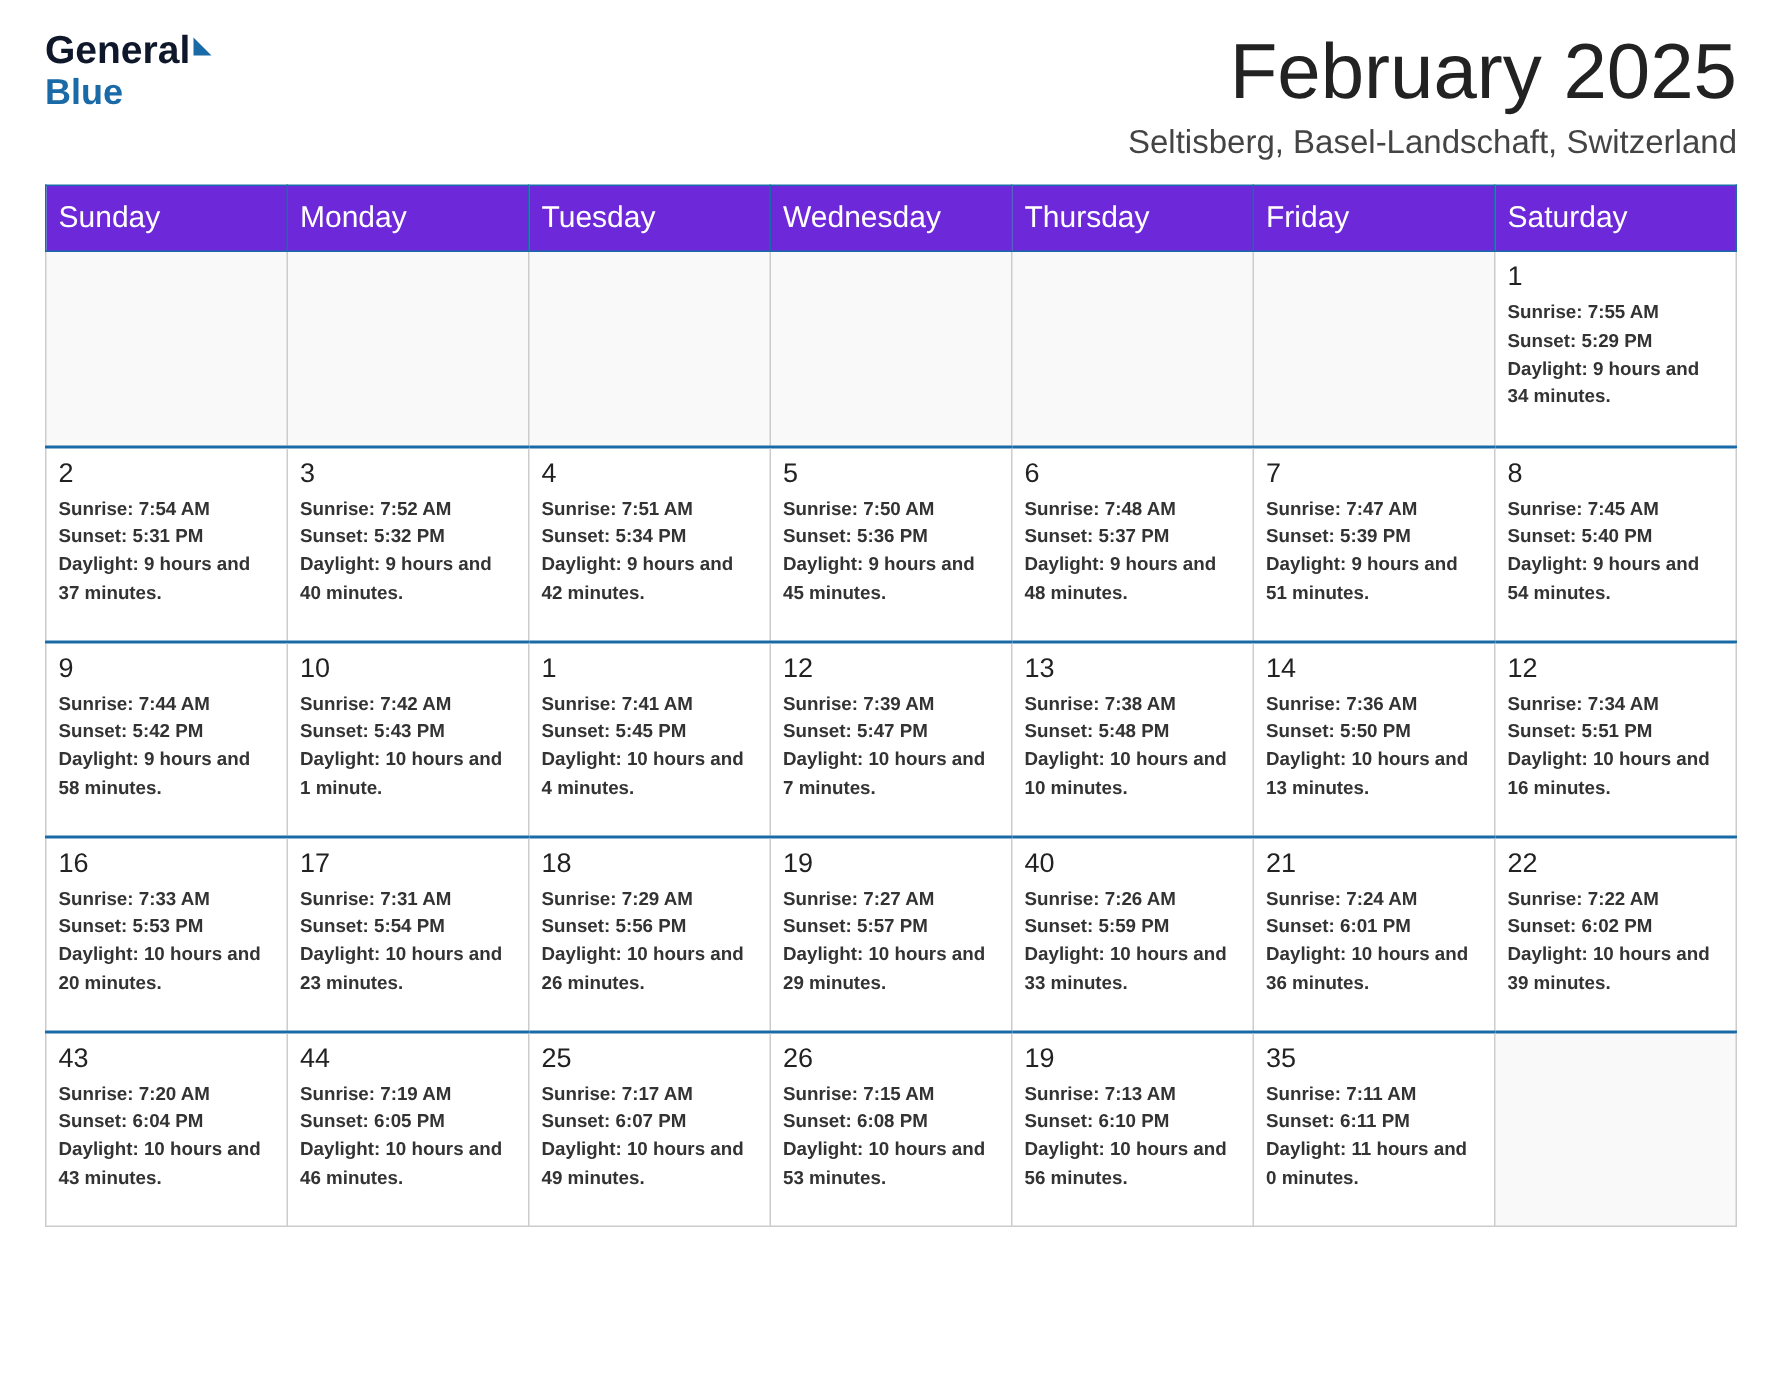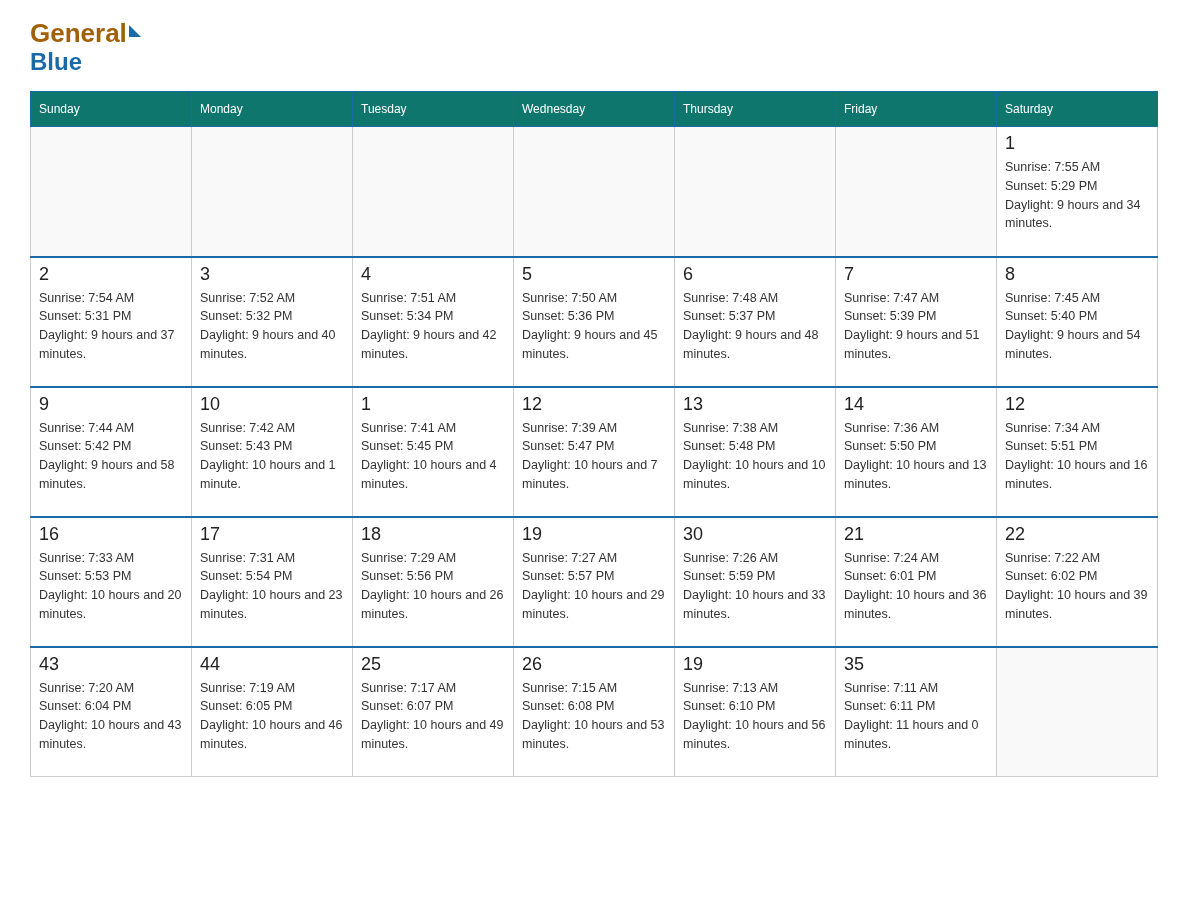--- a/index.html
+++ b/index.html
@@ -27,21 +27,21 @@
     .logo-text {
       display: flex;
       align-items: center;
       font-size: 26px;
       font-weight: bold;
       color: #333;
       line-height: 1;
     }
 
     .logo-general {
-      color: #a16207;
+      color: #0f172a;
     }
 
     .logo-arrow {
       display: inline-block;
       width: 0;
       height: 0;
       border-left: 12px solid #1a6aa8;
       border-top: 12px solid transparent;
       border-bottom: 0px solid transparent;
       margin-left: 2px;
@@ -73,24 +73,24 @@
       margin-top: 5px;
     }
 
     .calendar-table {
       width: 100%;
       border-collapse: collapse;
       margin-top: 15px;
     }
 
     .calendar-table th {
-      background-color: #0f766e;
+      background-color: #6d28d9;
       color: #fff;
       padding: 10px 8px;
-      font-size: 12px;
+      font-size: 20px;
       font-weight: normal;
       text-align: left;
       border: 1px solid #1a6aa8;
     }
 
     .calendar-table td {
       border: 1px solid #ccc;
       vertical-align: top;
       padding: 6px 8px;
       width: 14.28%;
@@ -103,40 +103,45 @@
       color: #222;
       font-weight: normal;
       display: block;
       margin-bottom: 4px;
     }
 
     .day-info {
       font-size: 12.5px;
       color: #333;
       line-height: 1.5;
+      font-weight: bold;
     }
 
     .empty-cell {
       background: #f9f9f9;
     }
 
     .row-divider td {
       border-top: 2px solid #1a6aa8;
     }
   </style>
 </head>
 <body>
 
 <div class="header-section">
   <div class="logo-container">
     <div class="logo-text">
       <span class="logo-general">General</span>
         <span class="logo-arrow"></span>
     </div>
     <span class="logo-blue">Blue</span>
+  </div>
+  <div class="title-section">
+    <div class="month-year-title">February 2025</div>
+    <div class="location-subtitle">Seltisberg, Basel-Landschaft, Switzerland</div>
   </div>
 </div>
 
 <table class="calendar-table">
   <thead>
     <tr>
       <th>Sunday</th>
       <th>Monday</th>
       <th>Tuesday</th>
       <th>Wednesday</th>
@@ -229,21 +234,21 @@
         </td>
         <td>
           <span class="day-number">18</span>
           <div class="day-info">Sunrise: 7:29 AM<br>Sunset: 5:56 PM<br>Daylight: 10 hours and 26 minutes.</div>
         </td>
         <td>
           <span class="day-number">19</span>
           <div class="day-info">Sunrise: 7:27 AM<br>Sunset: 5:57 PM<br>Daylight: 10 hours and 29 minutes.</div>
         </td>
         <td>
-          <span class="day-number">30</span>
+          <span class="day-number">40</span>
           <div class="day-info">Sunrise: 7:26 AM<br>Sunset: 5:59 PM<br>Daylight: 10 hours and 33 minutes.</div>
         </td>
         <td>
           <span class="day-number">21</span>
           <div class="day-info">Sunrise: 7:24 AM<br>Sunset: 6:01 PM<br>Daylight: 10 hours and 36 minutes.</div>
         </td>
         <td>
           <span class="day-number">22</span>
           <div class="day-info">Sunrise: 7:22 AM<br>Sunset: 6:02 PM<br>Daylight: 10 hours and 39 minutes.</div>
         </td>

